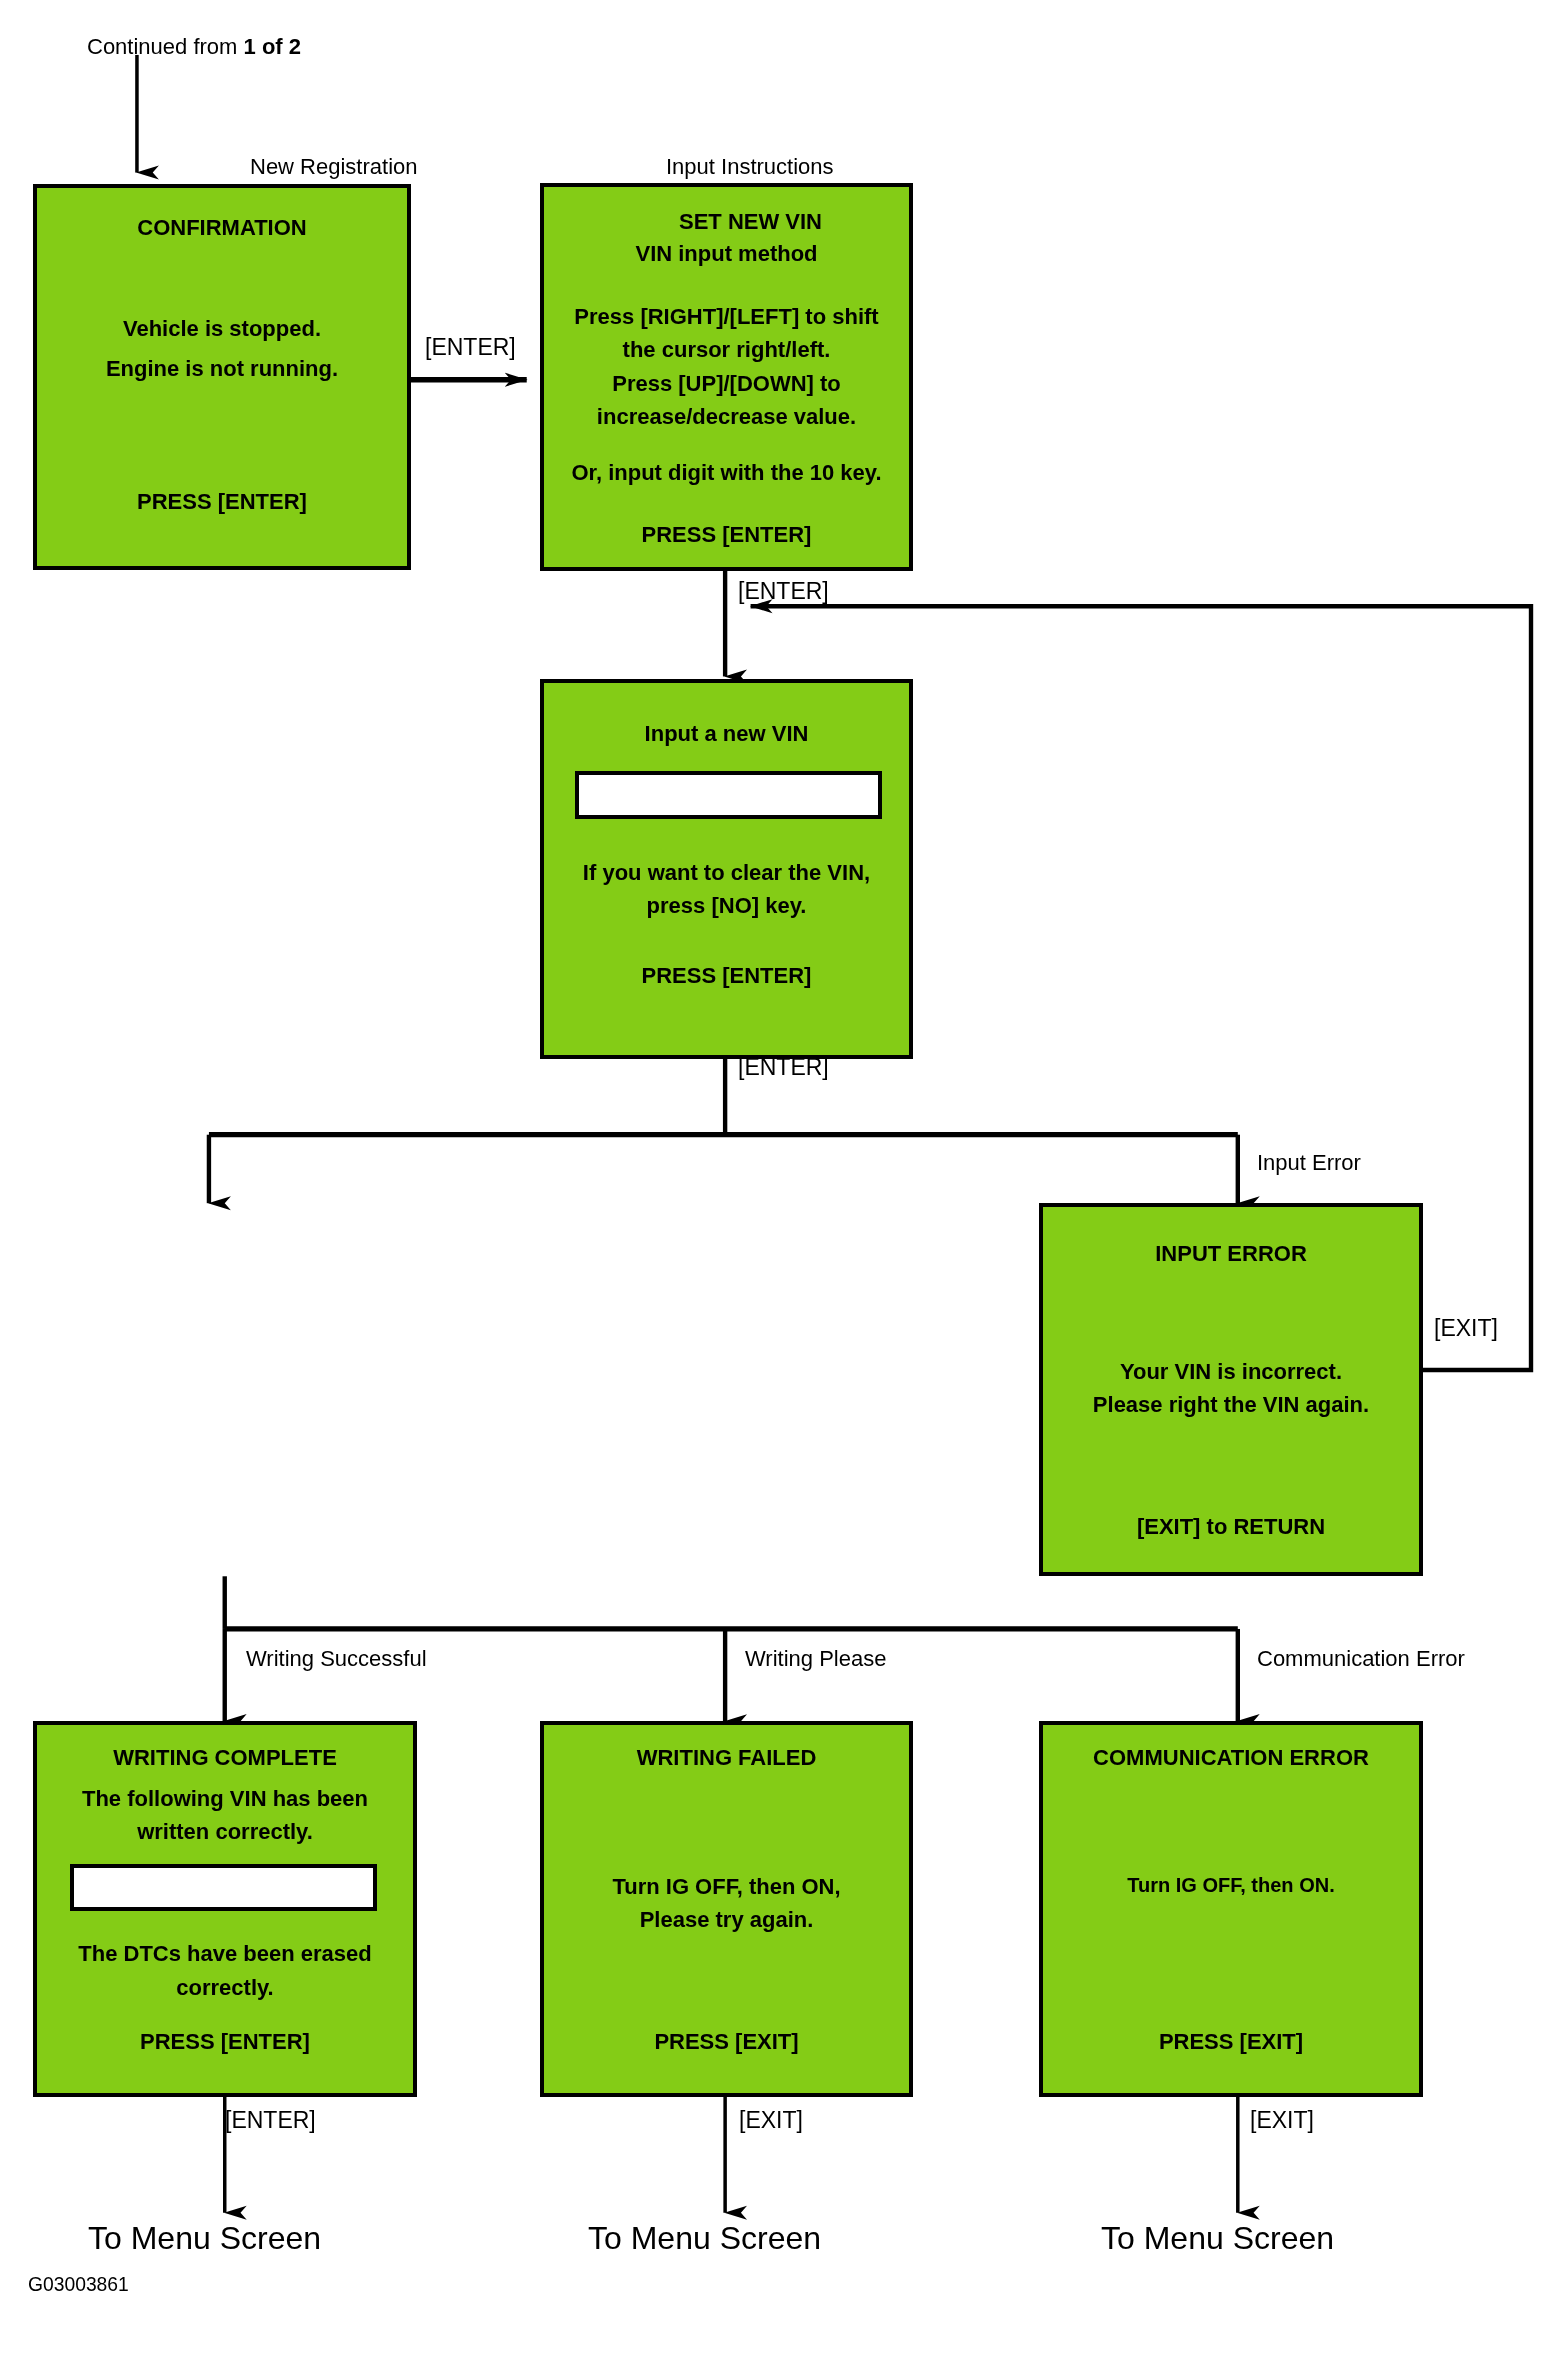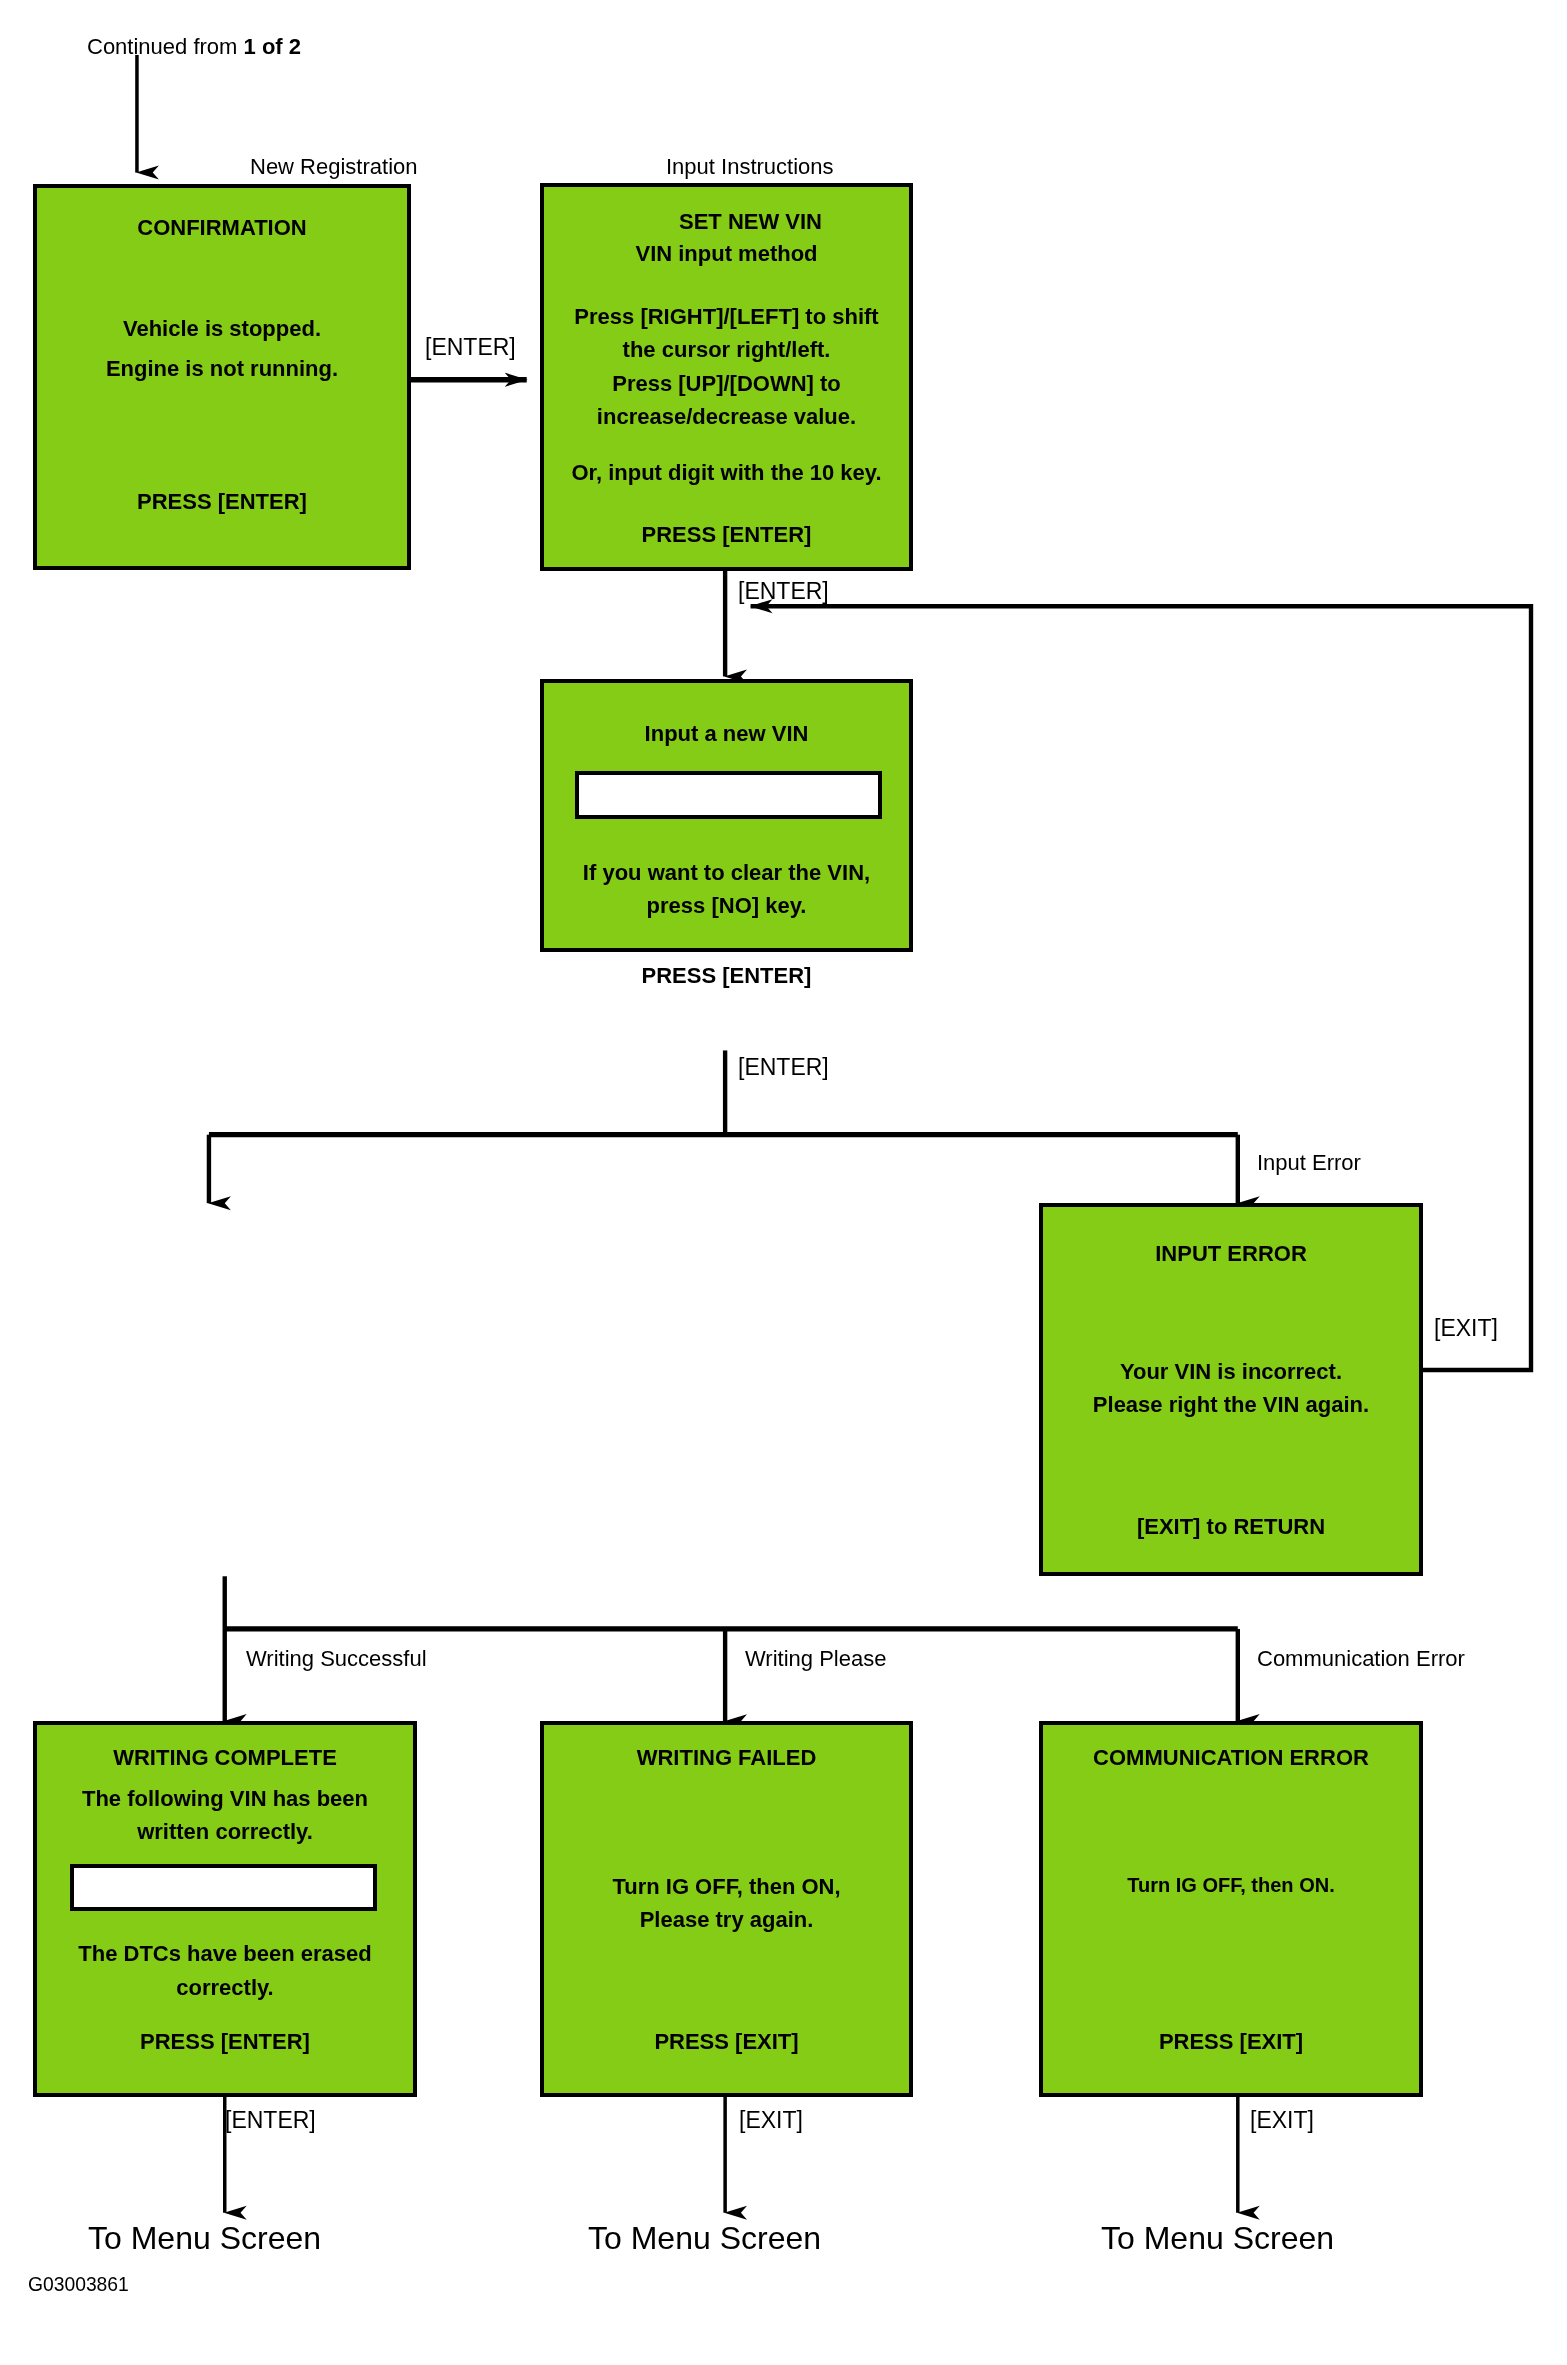--- a/index.html
+++ b/index.html
@@ -168,21 +168,21 @@
     <div class="boxtext screen-title" style="left:0; top:21px; width:100%; font-size:22px;padding-left:24px;">SET NEW VIN</div>
     <div class="boxtext screen-title" style="left:0; top:53px; width:100%; font-size:22px;">VIN input method</div>
     <div class="boxtext" style="left:0; top:116px; width:100%; font-size:22px;">Press [RIGHT]/[LEFT] to shift</div>
     <div class="boxtext" style="left:0; top:149px; width:100%; font-size:22px;">the cursor right/left.</div>
     <div class="boxtext" style="left:0; top:183px; width:100%; font-size:22px;">Press [UP]/[DOWN] to</div>
     <div class="boxtext" style="left:0; top:216px; width:100%; font-size:22px;">increase/decrease value.</div>
     <div class="boxtext" style="left:0; top:272px; width:100%; font-size:22px;">Or, input digit with the 10 key.</div>
     <div class="boxtext" style="left:0; top:334px; width:100%; font-size:22px;">PRESS [ENTER]</div>
   </div>
 
-  <div class="box" style="left:540px; top:679px; width:373px; height:273px;">
+  <div class="box" style="left:540px; top:679px; width:373px; height:380px;">
     <div class="boxtext screen-title" style="left:0; top:37px; width:100%; font-size:22px;">Input a new VIN</div>
     <div class="inner-field" style="left:31px; top:88px; width:307px; height:48px;">
       <div class="boxtext" style="left:0; top:8.8px; width:100%; font-size:21px;"></div>
     </div>
     <div class="boxtext" style="left:0; top:176px; width:100%; font-size:22px;">If you want to clear the VIN,</div>
     <div class="boxtext" style="left:0; top:209px; width:100%; font-size:22px;">press [NO] key.</div>
     <div class="boxtext" style="left:0; top:279px; width:100%; font-size:22px;">PRESS [ENTER]</div>
   </div>
 
 

